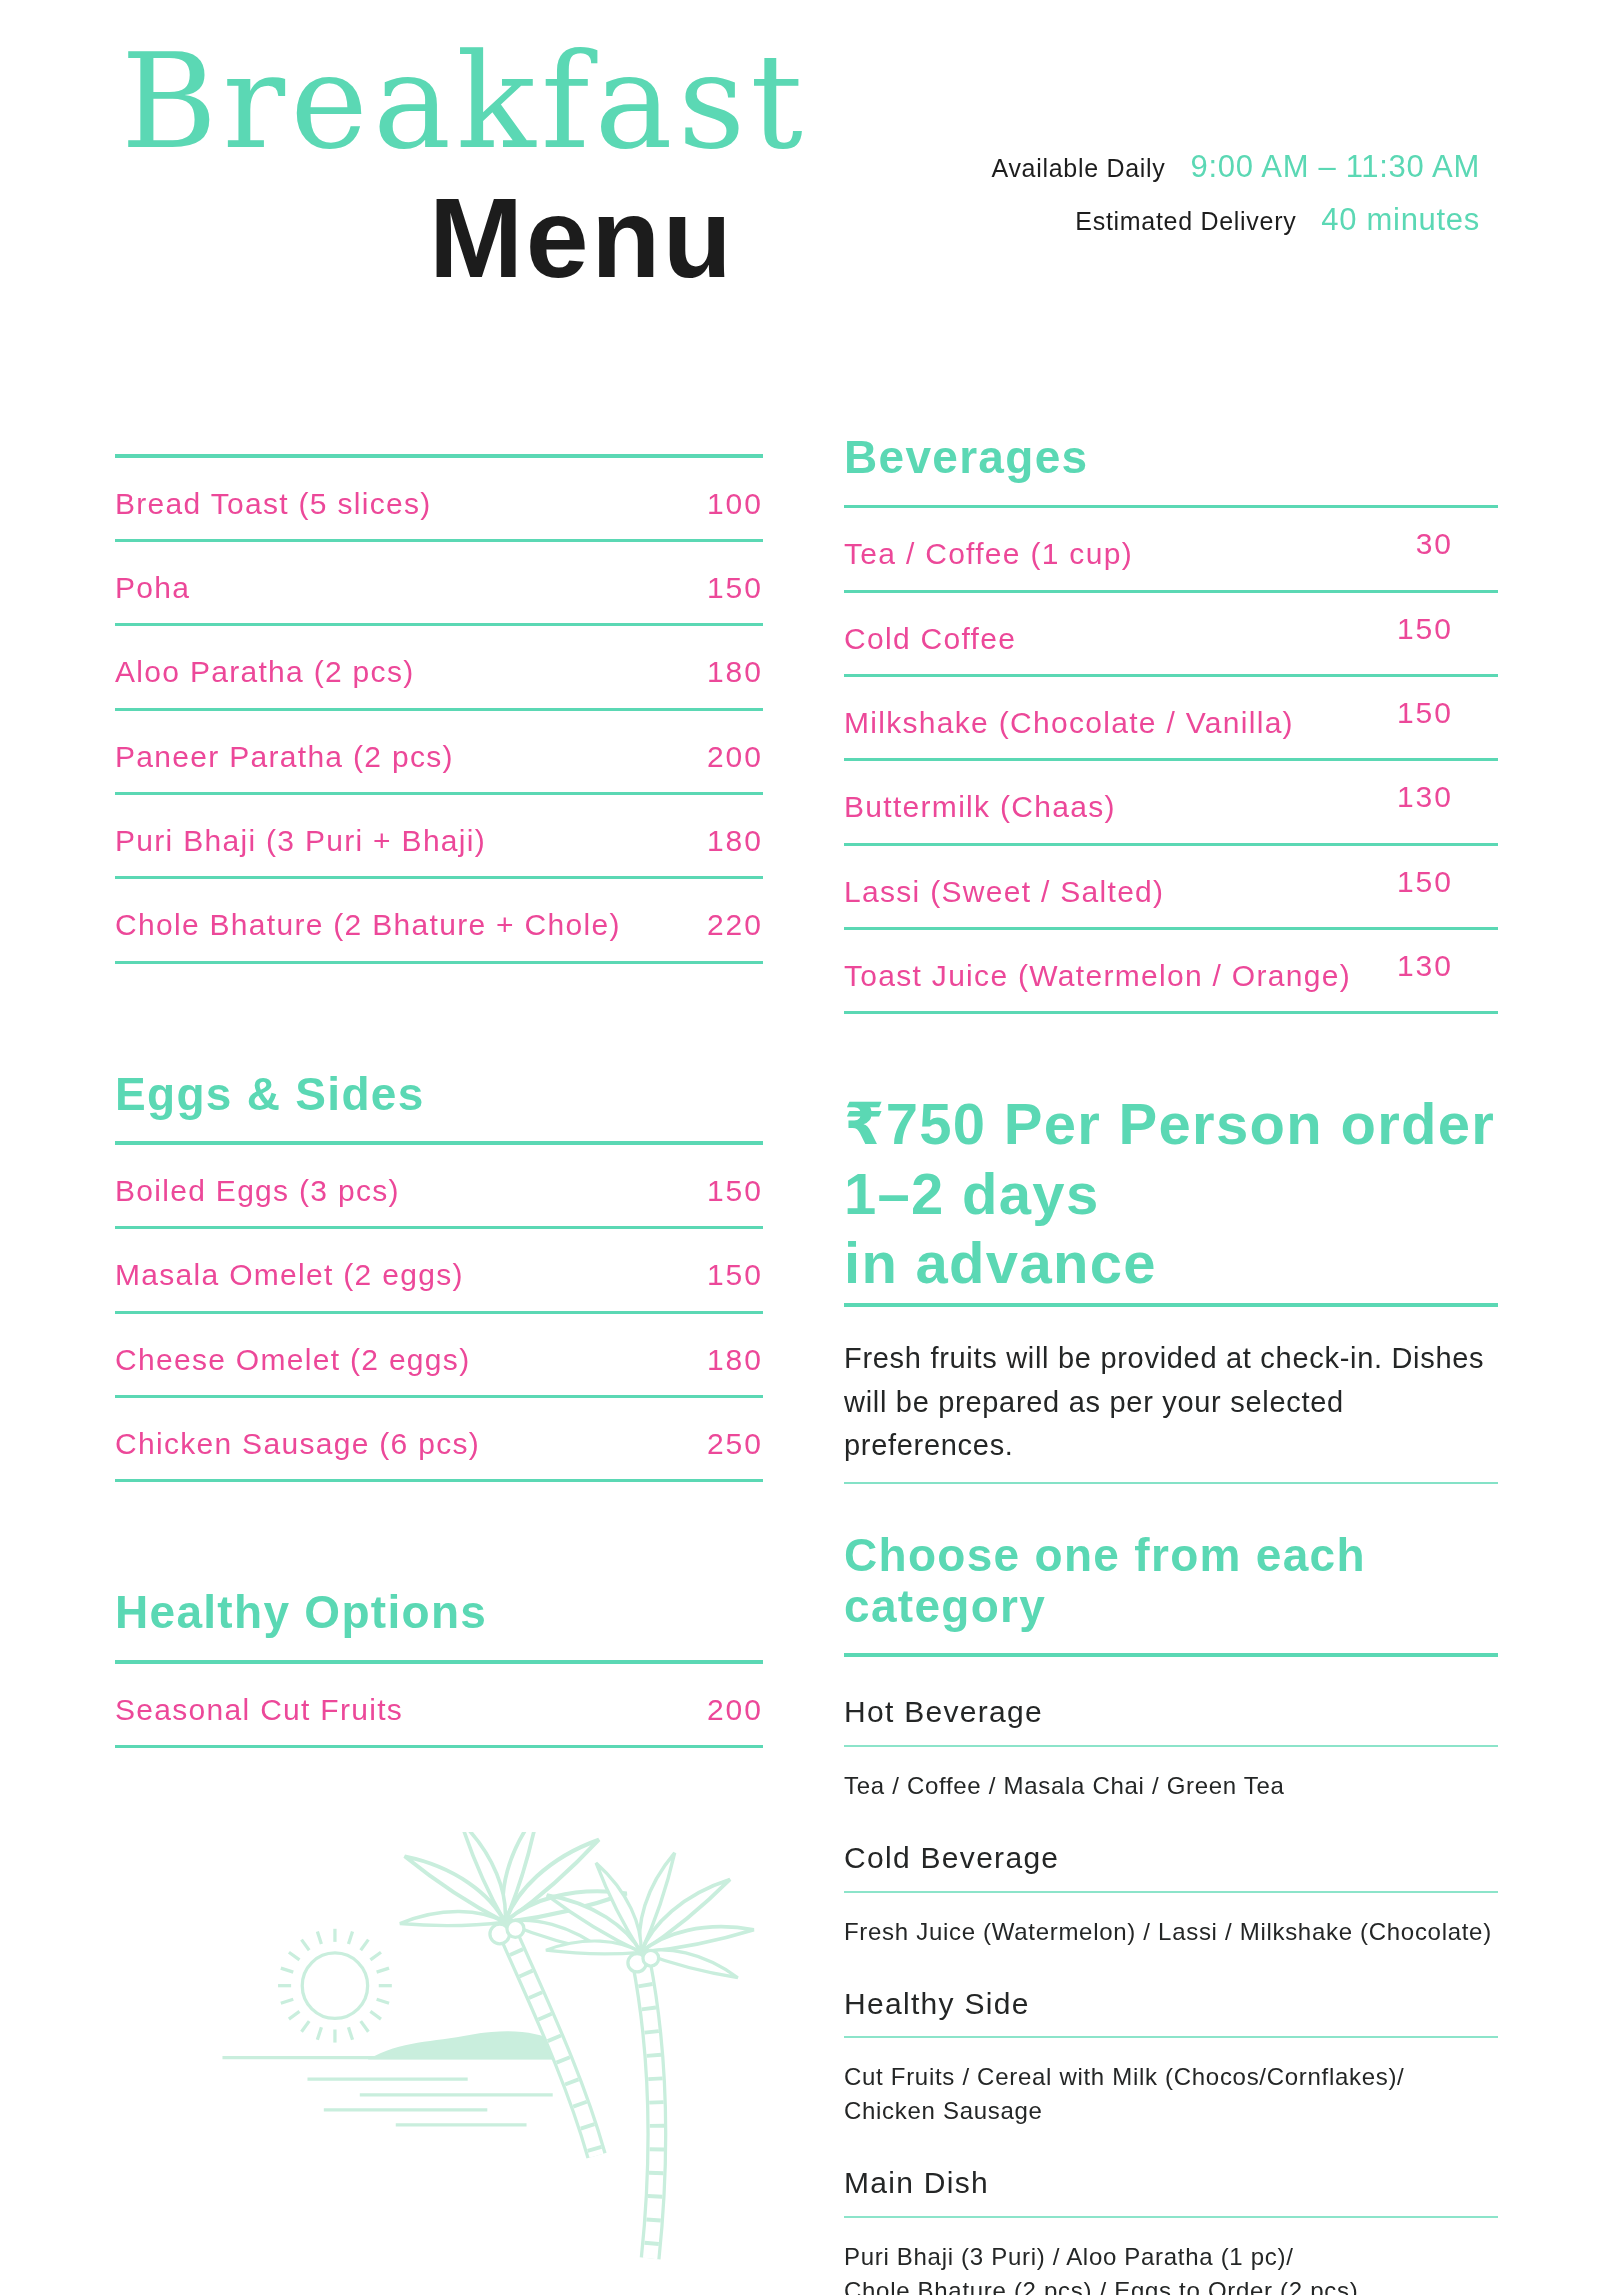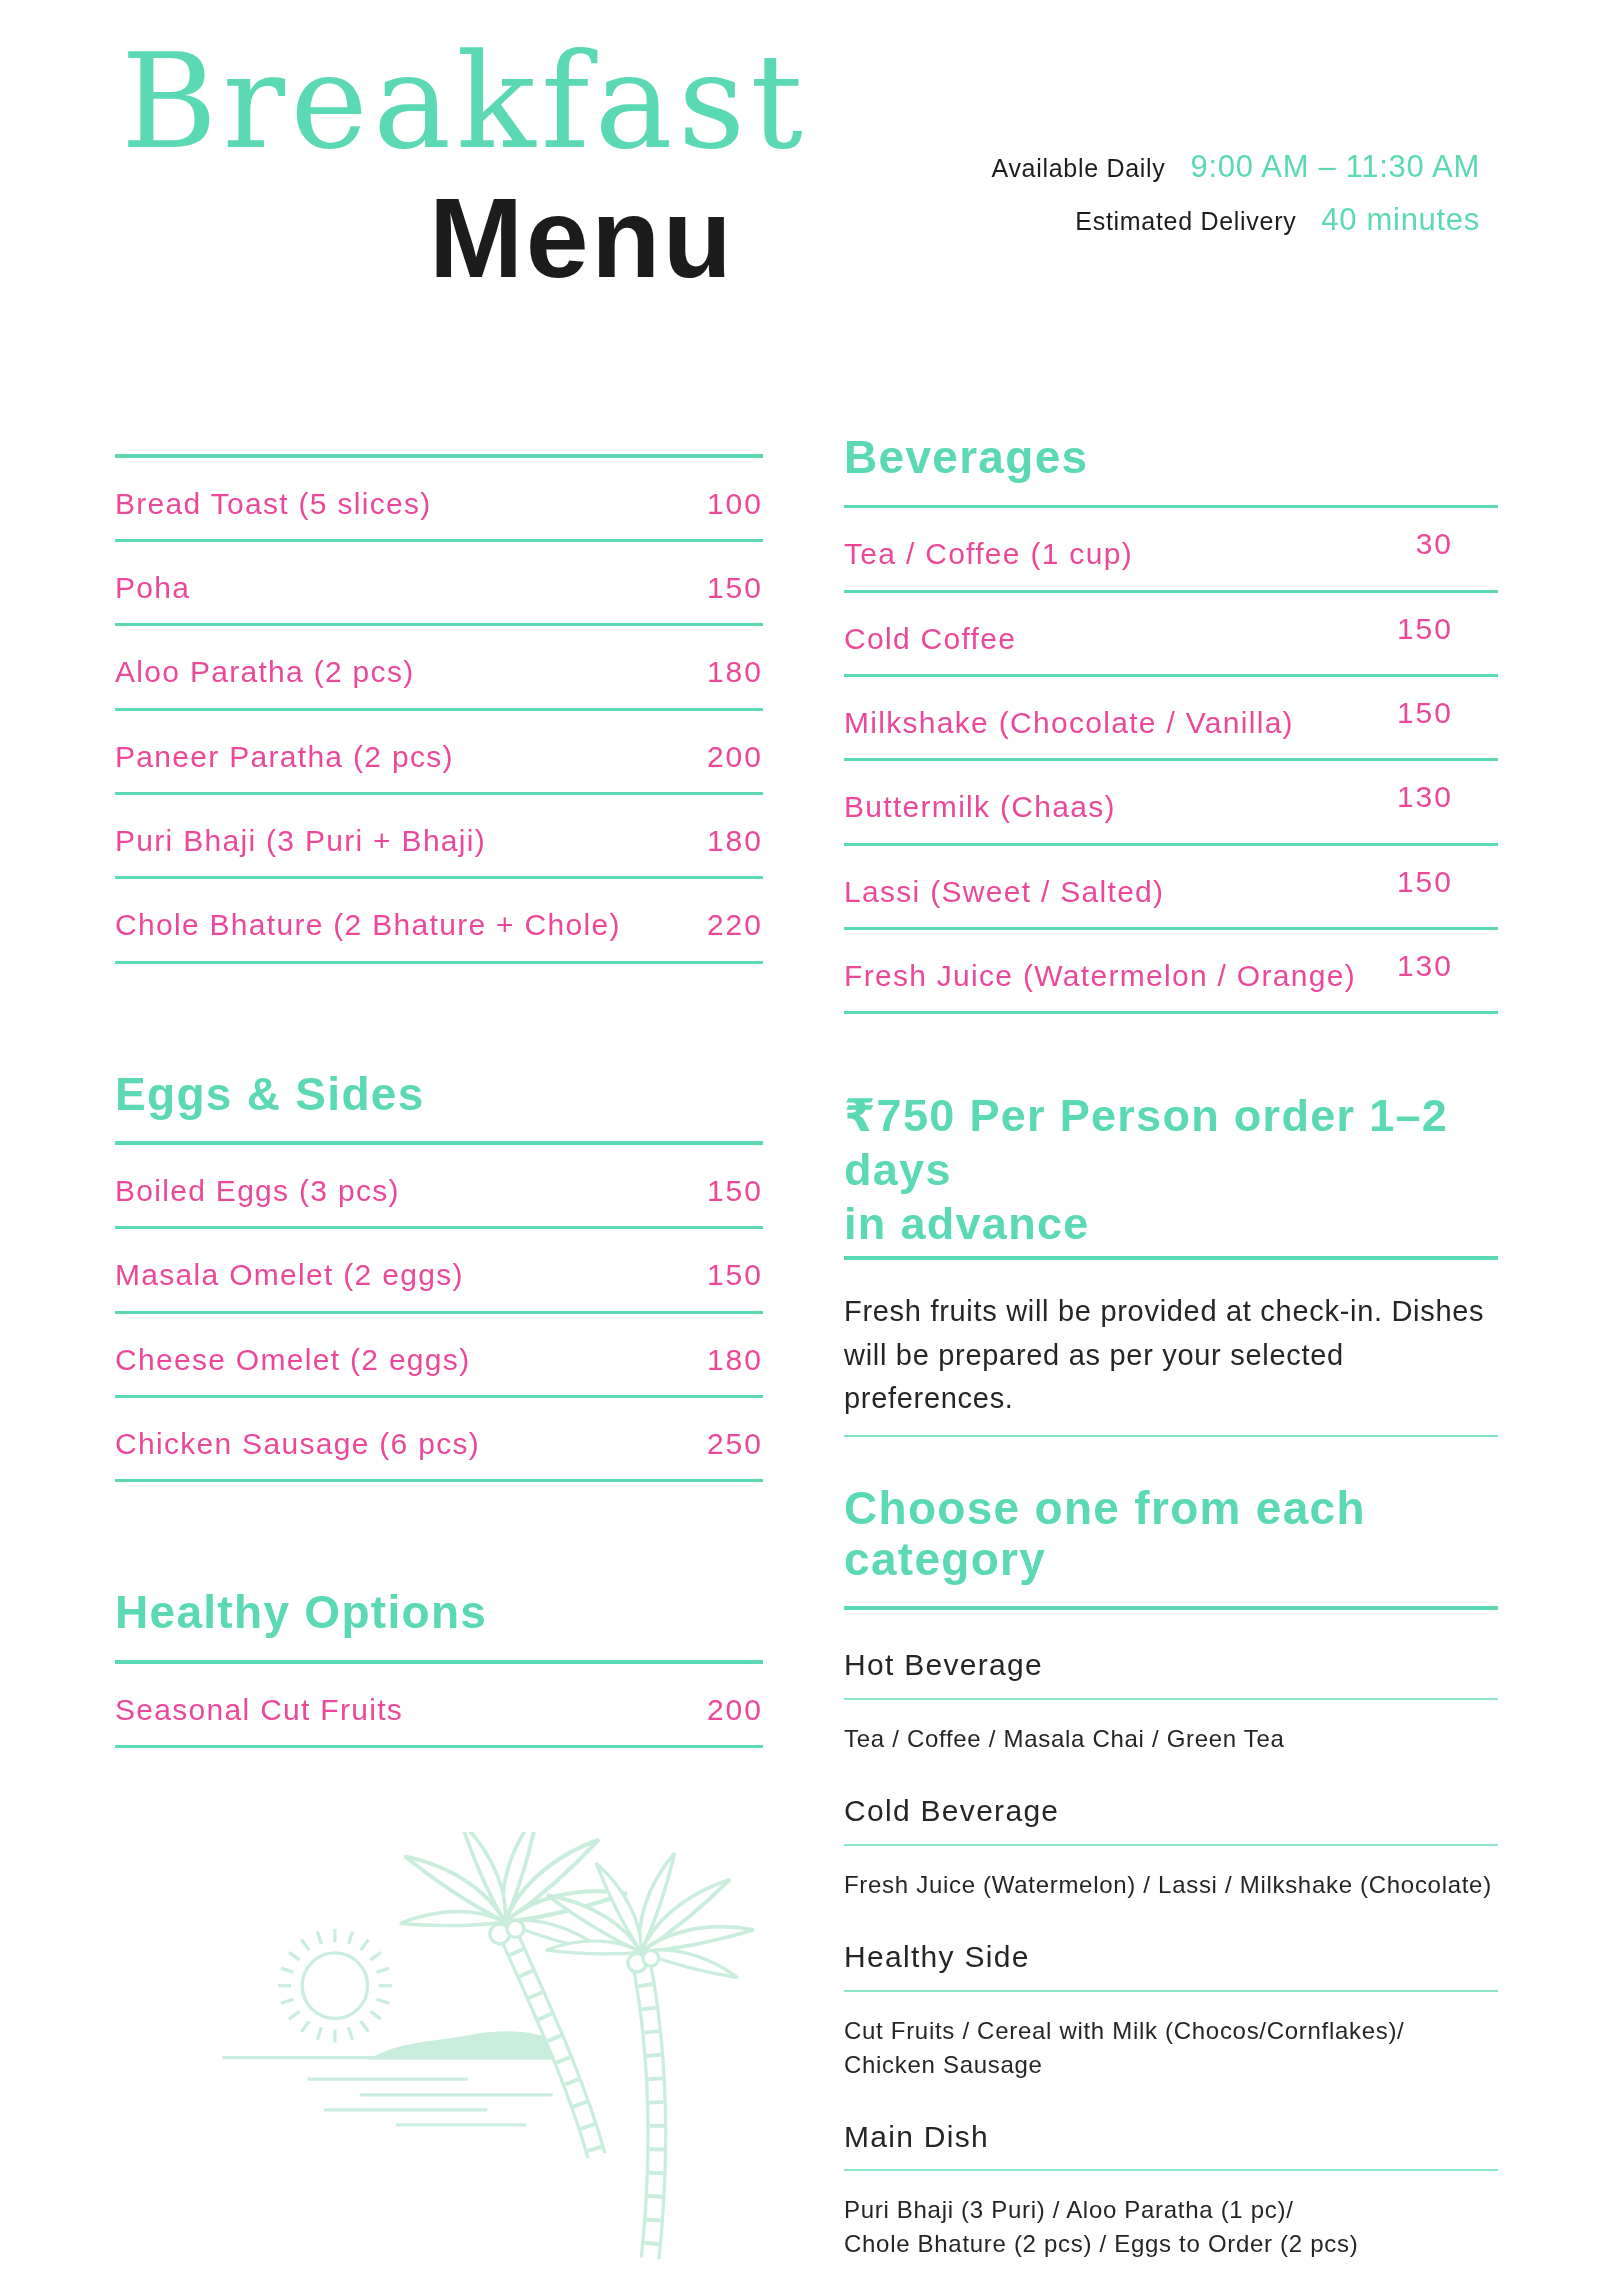--- a/index.html
+++ b/index.html
@@ -50,21 +50,21 @@
     display:flex;justify-content:space-between;align-items:baseline;
     padding:29px 0 18.3px 0;border-bottom:3.3px solid var(--accent);
     font-size:30px;letter-spacing:1.3px;color:#ec4899;
   }
   .item-price{letter-spacing:2px;}
   .menu-row.bev .item-price{transform:translateY(-10.5px);margin-right:45px;}
 
   
   .package{margin-top:75px;}
   .package-title{
-    font-size:45px;font-weight:bold;color:var(--accent);
+    font-size:58px;font-weight:bold;color:var(--accent);
     letter-spacing:1.3px;line-height:1.2;white-space:pre-line;
   }
   .package-rule{height:3.9px;background:var(--accent);margin-top:5.2px;}
   .package-note{
     margin-top:30px;font-size:29px;line-height:1.5;color:#242626;
     letter-spacing:0.7px;white-space:pre-line;
   }
   .thin-rule{height:2px;background:var(--accent);opacity:.75;margin-top:14.4px;}
 
   
@@ -182,21 +182,21 @@
       </div>
       <div class="menu-row bev">
         <span class="item-name">Buttermilk (Chaas)</span>
         <span class="item-price">130</span>
       </div>
       <div class="menu-row bev">
         <span class="item-name">Lassi (Sweet / Salted)</span>
         <span class="item-price">150</span>
       </div>
       <div class="menu-row bev">
-        <span class="item-name">Fresh Juice (Watermelon / Orange)</span>
+        <span class="item-name">Toast Juice (Watermelon / Orange)</span>
         <span class="item-price">130</span>
       </div>
     </div>
 
     <div class="package">
       <div class="package-title">₹750 Per Person order 1–2 days
 in advance</div>
       <div class="package-rule"></div>
       <div class="package-note">Fresh fruits will be provided at check-in. Dishes
 will be prepared as per your selected preferences.</div>

